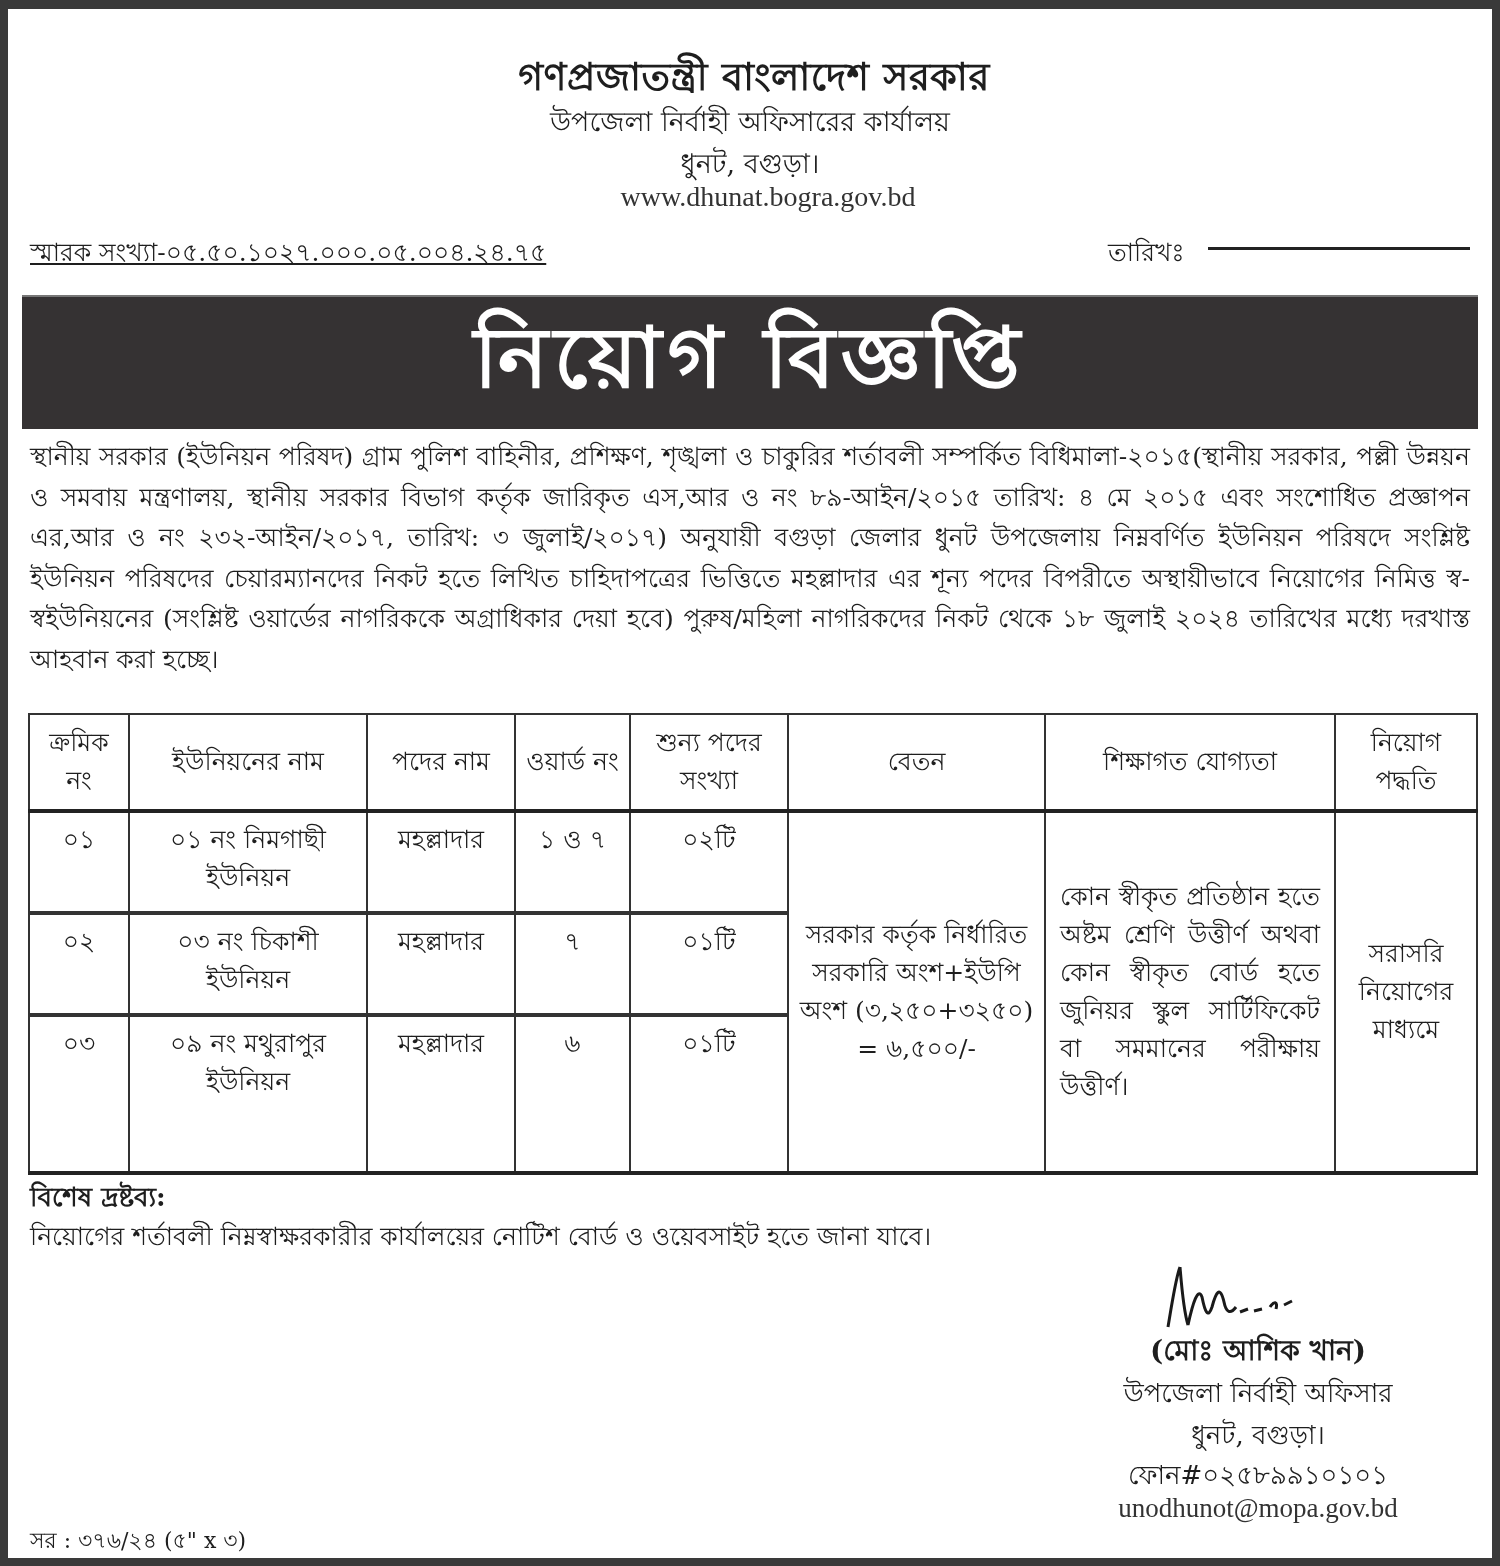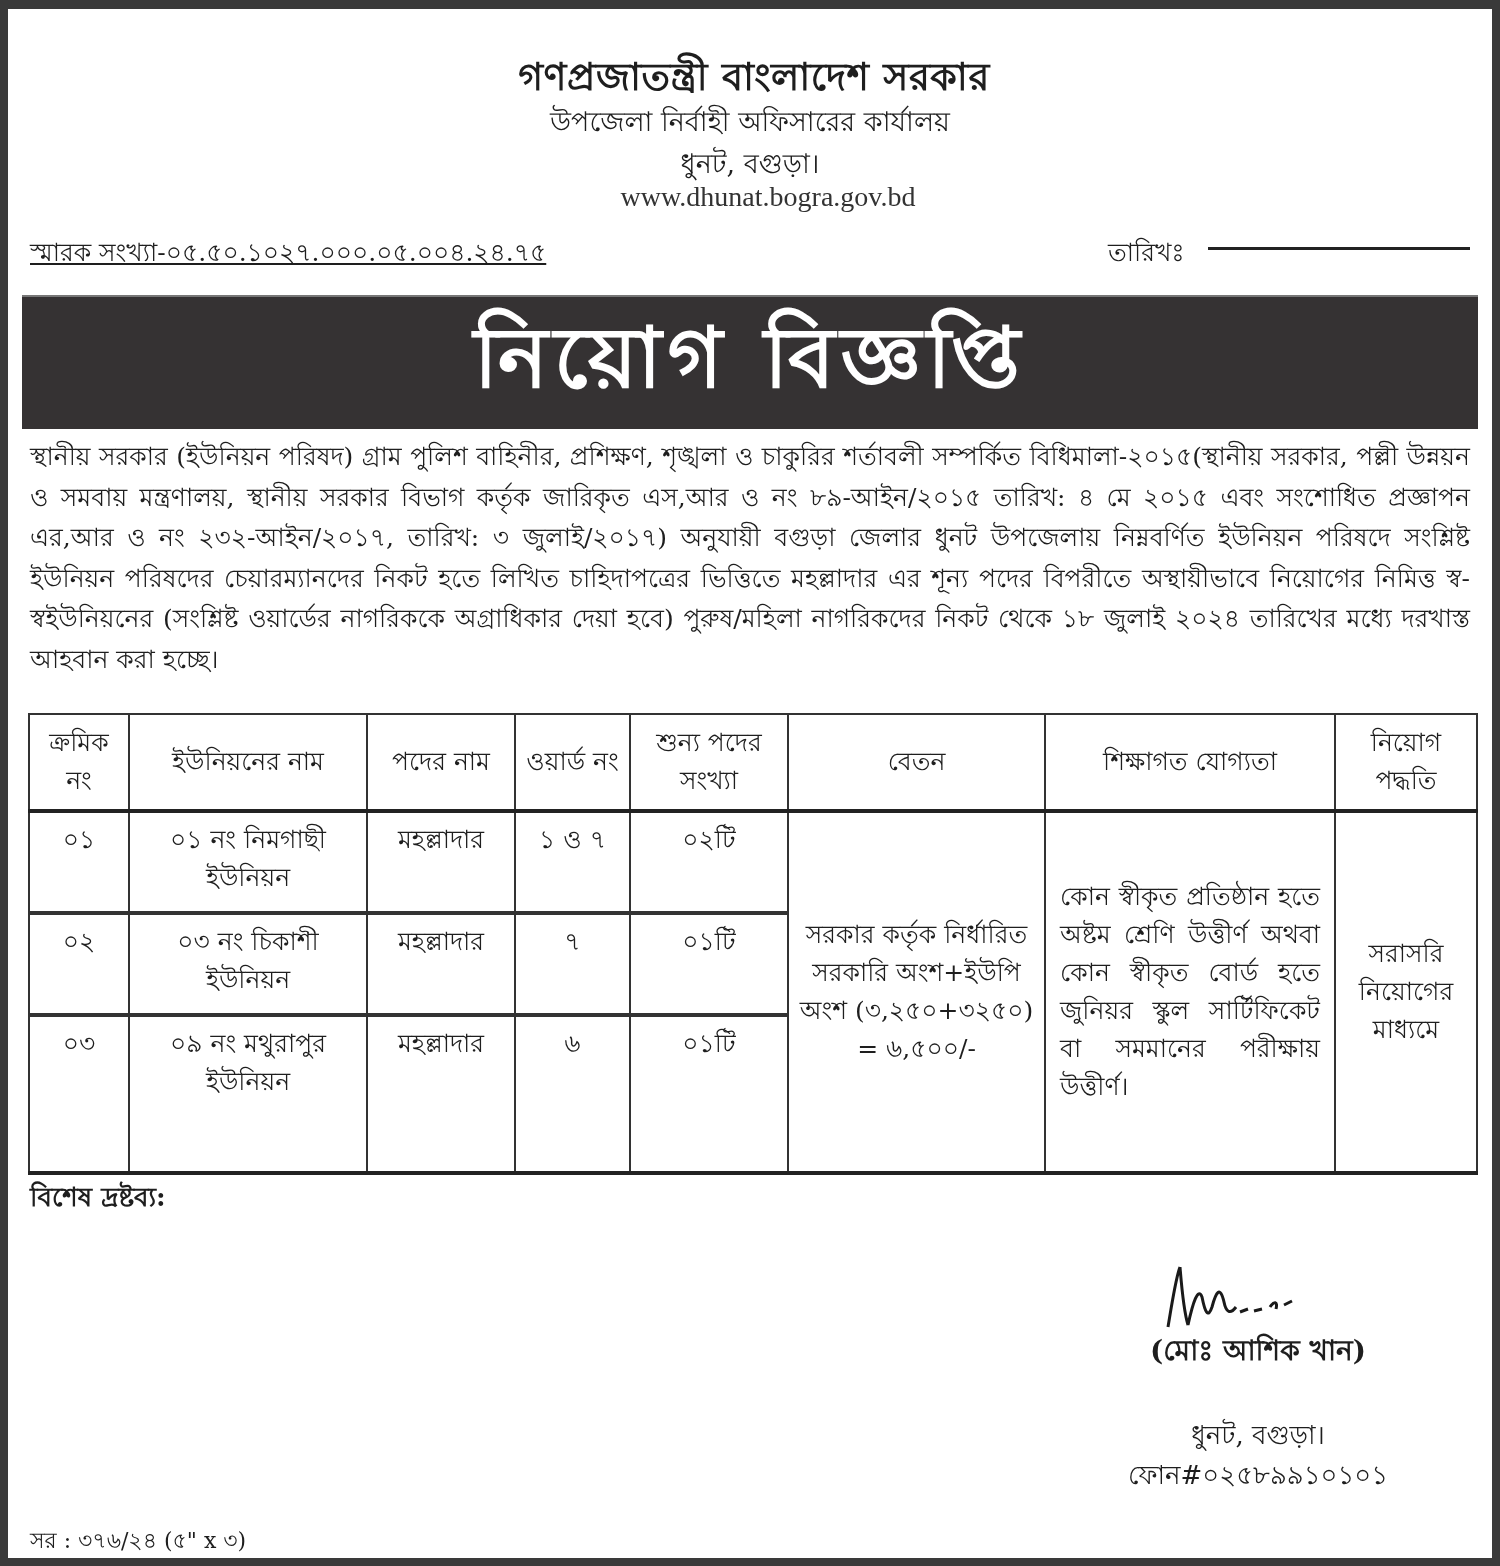--- a/index.html
+++ b/index.html
@@ -128,23 +128,26 @@
         <td class="tbl-bottom">০৩</td>
         <td class="tbl-bottom">০৯ নং মথুরাপুর ইউনিয়ন</td>
         <td class="tbl-bottom">মহল্লাদার</td>
         <td class="tbl-bottom">৬</td>
         <td class="tbl-bottom">০১টি</td>
       </tr>
     </tbody>
   </table>
 
   <div class="note-title">বিশেষ দ্রষ্টব্য:</div>
+  <div class="note-text">নিয়োগের শর্তাবলী নিম্নস্বাক্ষরকারীর কার্যালয়ের নোটিশ বোর্ড ও ওয়েবসাইট হতে জানা যাবে।</div>
 
   <svg class="signature" viewBox="0 0 160 80">
     <path d="M10 70 C15 40, 18 20, 22 10 M22 10 C24 35, 26 55, 30 68 M30 68 C35 45, 40 30, 44 40 C47 55, 50 62, 54 50 C58 35, 62 28, 66 45 C68 55, 72 58, 78 50 M82 55 L90 52 M96 54 L104 52 M112 50 C116 44, 120 44, 118 52 M126 48 L134 44" stroke="#1a1a1a" stroke-width="3" fill="none"></path>
   </svg>
 
   <div class="sig-block sig-name">(মোঃ আশিক খান)</div>
+  <div class="sig-block sig-desig">উপজেলা নির্বাহী অফিসার</div>
   <div class="sig-block sig-loc">ধুনট, বগুড়া।</div>
   <div class="sig-block sig-phone">ফোন#০২৫৮৯৯১০১০১</div>
+  <div class="sig-block sig-email">unodhunot@mopa.gov.bd</div>
 
   <div class="footer-code">সর : ৩৭৬/২৪ (৫" x ৩)</div>
 </div>
 
 </body></html>

